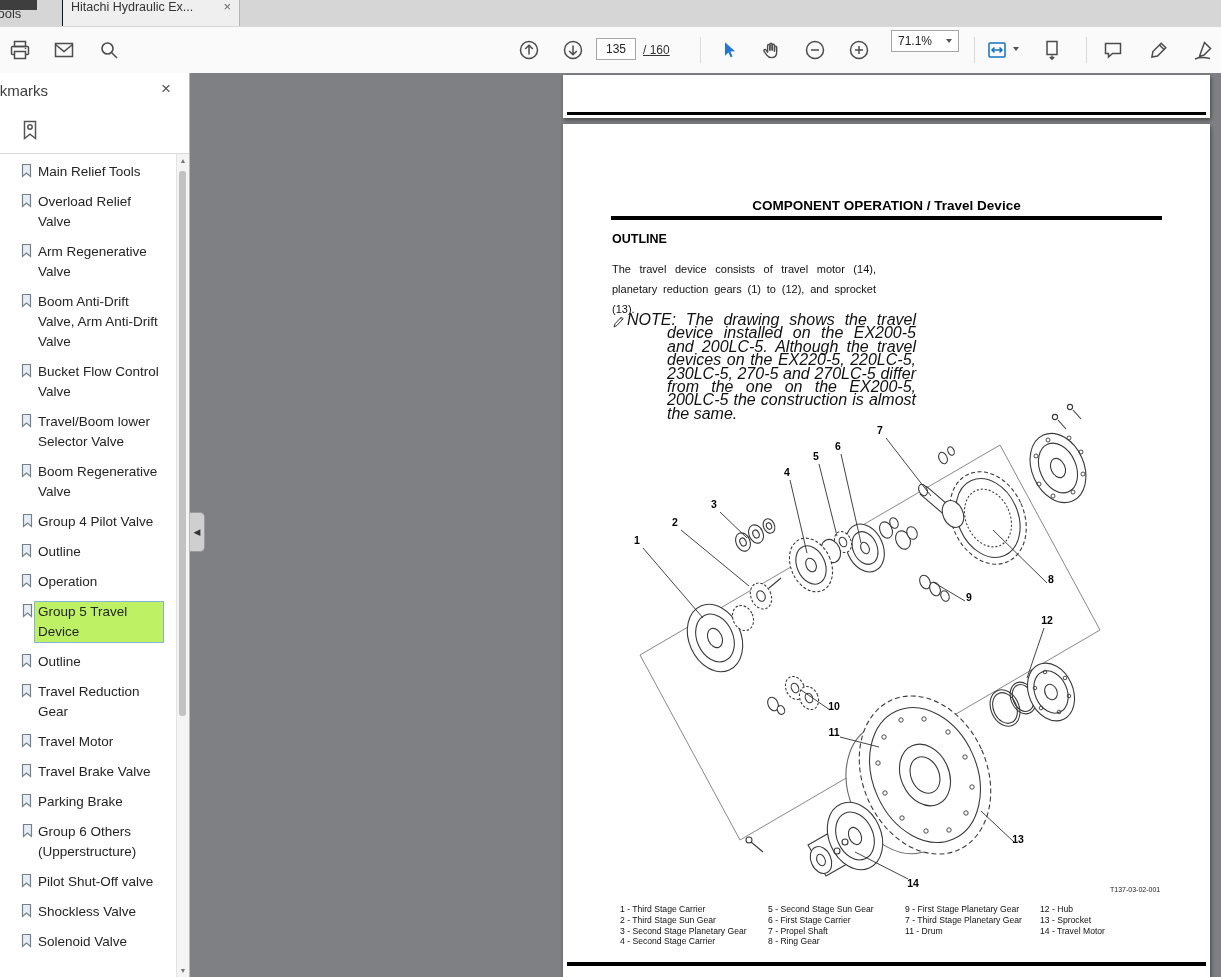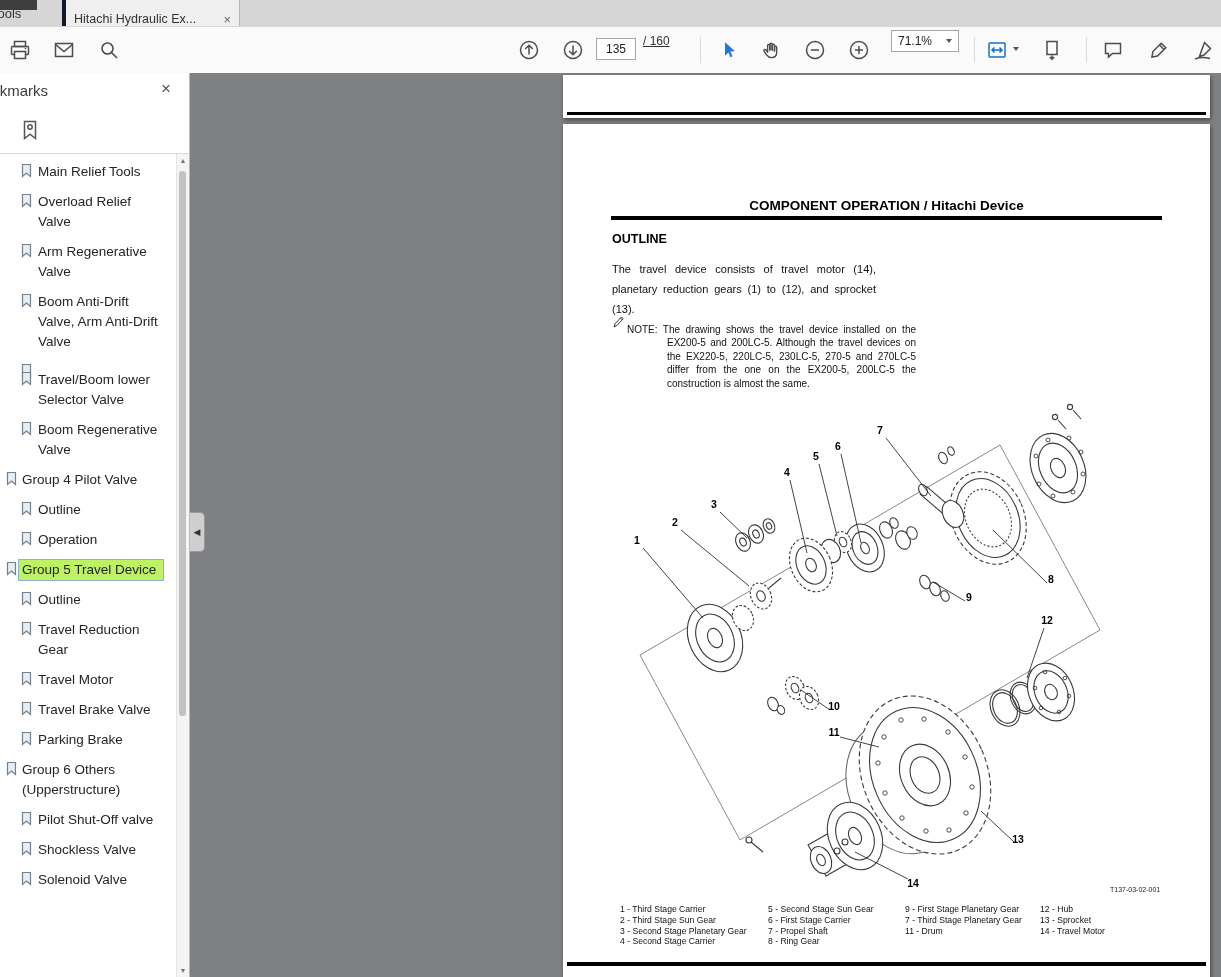--- a/index.html
+++ b/index.html
@@ -9,51 +9,51 @@
     -webkit-font-smoothing:antialiased;
   }
   .app{position:absolute;inset:0;}
 
   
   .tabbar{position:absolute;top:0;left:0;right:0;height:27px;background:#d6d6d6;border-bottom:1px solid #c2c2c2;}
   .corner-dark{position:absolute;top:0;left:0;width:37px;height:10px;background:#3e3e3e;}
   .tab-tools{position:absolute;left:0;top:0;height:27px;width:44px;overflow:hidden;display:flex;align-items:center;}
   .tab-tools .clipspan{display:inline-block;white-space:nowrap;margin-left:-9px;font-size:13px;color:#333;}
   .tab-doc{position:absolute;left:62px;top:0;height:26px;width:178px;background:#efefef;
-    border-left:4px solid #0f172a;border-right:1px solid #b5b5b5;
-    display:flex;align-items:flex-end;padding:0 8px;box-sizing:border-box;}
+    border-left:1px solid #0f172a;border-right:1px solid #b5b5b5;
+    display:flex;align-items:flex-start;padding:0 8px;box-sizing:border-box;}
   .tab-title{font-size:12.5px;color:#333;white-space:nowrap;overflow:hidden;flex:1;}
   .tab-close{font-size:13px;color:#666;margin-left:6px;line-height:13px;}
 
   
   .toolbar{position:absolute;top:27px;left:0;right:0;height:46px;background:#fafafa;border-bottom:4px solid #0f172a;}
   .tbtn{position:absolute;top:9px;width:28px;height:28px;display:flex;align-items:center;justify-content:center;}
   .sep{position:absolute;top:10px;width:1px;height:26px;background:#dadada;}
   .pageinput{position:absolute;left:596px;top:11px;width:40px;height:22px;border:1px solid #a6a6a6;background:#fff;
     text-align:center;font-size:12px;color:#222;font-family:"Liberation Sans",sans-serif;box-sizing:border-box;}
-  .pagecount{position:absolute;left:643px;top:7px;font-size:12px;color:#333;text-decoration:underline;}
+  .pagecount{position:absolute;left:643px;top:16px;font-size:12px;color:#333;text-decoration:underline;}
   .zoombox{position:absolute;left:891px;top:3px;width:68px;height:22px;border:1px solid #a6a6a6;background:#fff;
     box-sizing:border-box;display:flex;align-items:center;padding:0 6px;}
   .zoombox .zval{font-size:12px;color:#222;flex:1;}
   .caret{width:0;height:0;border-left:3.5px solid transparent;border-right:3.5px solid transparent;border-top:4px solid #555;}
   .fitcaret{position:absolute;left:1013px;top:20px;}
   svg.ic{display:block;}
   .ic path,.ic rect,.ic circle,.ic line,.ic polyline{vector-effect:non-scaling-stroke;}
 
   
   .sidebar{position:absolute;top:73px;left:0;width:190px;bottom:0;background:#fff;border-right:1px solid #b9b9b9;box-sizing:border-box;}
   .panel-header{position:absolute;top:0;left:0;right:0;height:37px;}
   .panel-title-clip{position:absolute;left:0;top:9px;width:70px;height:20px;overflow:hidden;}
   .panel-title-clip span{display:inline-block;white-space:nowrap;margin-left:-27px;font-size:15px;color:#3c3c3c;}
   .panel-close{position:absolute;right:18px;top:7px;font-size:17px;color:#555;line-height:18px;}
   .panel-tools{position:absolute;top:37px;left:0;right:0;height:43px;border-bottom:1px solid #d9d9d9;}
   .panel-tools .tool{position:absolute;left:19px;top:8px;}
   .bm-list{position:absolute;top:81px;left:0;right:13px;bottom:0;overflow:hidden;padding:3px 10px 0 0;}
   .bm-item{position:relative;padding:4px 2px 4px 38px;font-size:13.5px;line-height:20px;color:#252525;}
-  .bm-item.lvl0{padding-left:22px;}
+  .bm-item.lvl0{padding-left:22px;margin-left:16px;}
   .bm-icon{position:absolute;left:20px;top:6px;}
   .bm-item.lvl0 .bm-icon{left:5px;}
   .bm-label{display:block;padding:1px 4px;margin-left:-4px;border-radius:1px;}
   .bm-item.selected .bm-label{background:#bef264;box-shadow:inset 0 0 0 1px #8ab0d8;}
   .sb{position:absolute;top:81px;right:0;width:13px;bottom:0;background:#f4f4f4;border-left:1px solid #e4e4e4;box-sizing:border-box;}
   .sb-up{position:absolute;top:3px;left:0;right:0;text-align:center;font-size:7px;color:#777;}
   .sb-dn{position:absolute;bottom:3px;left:0;right:0;text-align:center;font-size:7px;color:#777;}
   .sb-thumb{position:absolute;top:17px;left:2px;width:7px;height:545px;background:#c2c2c2;border-radius:3px;}
 
   
@@ -62,22 +62,22 @@
     border-left:none;border-radius:0 5px 5px 0;display:flex;align-items:center;justify-content:center;
     font-size:9px;color:#333;}
   .page{position:absolute;left:373px;width:647px;background:#fff;box-shadow:1px 2px 4px rgba(0,0,0,.45);}
   .page-prev{top:2px;height:43px;}
   .prev-rule{position:absolute;left:4px;right:4px;bottom:3px;height:3.5px;background:#000;}
   .page-cur{top:51px;bottom:-12px;}
   .doc-title{position:absolute;top:74px;left:0;right:0;text-align:center;font-size:13.5px;font-weight:bold;color:#000;}
   .title-rule{position:absolute;top:92px;left:48px;right:48px;height:4px;background:#000;}
   .outline-h{position:absolute;top:108px;left:49px;font-size:12.5px;font-weight:bold;color:#000;}
   .body-par{position:absolute;top:135px;left:49px;width:264px;font-size:11px;line-height:20px;text-align:justify;color:#111;}
-  .note{position:absolute;top:189px;left:64px;width:249px;font-size:10px;line-height:13.4px;
-    text-align:justify;color:#111;padding-left:40px;text-indent:-40px;box-sizing:content-box;margin-top:10px;}
+  .note{position:absolute;top:189px;left:64px;width:249px;font-size:16px;line-height:13.4px;font-style:italic;
+    text-align:justify;color:#111;padding-left:40px;text-indent:-40px;box-sizing:content-box;}
   .note-icon{position:absolute;top:190px;left:50px;}
   .diagram{position:absolute;top:266px;left:40px;width:560px;height:506px;}
   .diagram svg{position:absolute;inset:0;}
   .overlay text{font-family:"Liberation Sans",sans-serif;font-size:10.5px;font-weight:bold;fill:#000;
     text-anchor:middle;dominant-baseline:middle;}
   .fig-ref{position:absolute;top:762px;left:547px;font-size:7px;color:#222;}
   .lcol{position:absolute;top:780px;font-size:8.6px;line-height:10.8px;color:#111;white-space:nowrap;}
   .lcol-1{left:57px;} .lcol-2{left:205px;} .lcol-3{left:342px;} .lcol-4{left:477px;}
   .bottom-rule{position:absolute;top:838px;left:4px;right:4px;height:4px;background:#000;}
 </style>
@@ -239,20 +239,21 @@
         <div class="bm-item lvl1">
           <span class="bm-icon"><svg width="13" height="15" viewBox="0 0 13 15">
               <path d="M2.5 1.5h8v12L6.5 10 2.5 13.5z" fill="#e7edf4" stroke="#75808d" stroke-width="1.2"></path>
             </svg></span>
           <span class="bm-label">Boom Anti-Drift Valve, Arm Anti-Drift Valve</span>
         </div>
         <div class="bm-item lvl1">
           <span class="bm-icon"><svg width="13" height="15" viewBox="0 0 13 15">
               <path d="M2.5 1.5h8v12L6.5 10 2.5 13.5z" fill="#e7edf4" stroke="#75808d" stroke-width="1.2"></path>
             </svg></span>
+          <span class="bm-label">Bucket Flow Control Valve</span>
         </div>
         <div class="bm-item lvl1">
           <span class="bm-icon"><svg width="13" height="15" viewBox="0 0 13 15">
               <path d="M2.5 1.5h8v12L6.5 10 2.5 13.5z" fill="#e7edf4" stroke="#75808d" stroke-width="1.2"></path>
             </svg></span>
           <span class="bm-label">Travel/Boom lower Selector Valve</span>
         </div>
         <div class="bm-item lvl1">
           <span class="bm-icon"><svg width="13" height="15" viewBox="0 0 13 15">
               <path d="M2.5 1.5h8v12L6.5 10 2.5 13.5z" fill="#e7edf4" stroke="#75808d" stroke-width="1.2"></path>
@@ -346,21 +347,21 @@
   </aside>
 
   <div class="docarea">
     <div class="collapse">◀</div>
 
     <div class="page page-prev">
       <div class="prev-rule"></div>
     </div>
 
     <div class="page page-cur">
-      <div class="doc-title">COMPONENT OPERATION / Hitachi Device</div>
+      <div class="doc-title">COMPONENT OPERATION / Travel Device</div>
       <div class="title-rule"></div>
       <div class="outline-h">OUTLINE</div>
       <div class="body-par">The travel device consists of travel motor (14), planetary reduction gears (1) to (12), and sprocket (13).</div>
 
       <span class="note-icon">
         <svg width="11" height="13" viewBox="0 0 11 13" fill="none" stroke="#333" stroke-width="1">
           <path d="M1 12l1.2-3.4L8.4 2l1.8 1.8-6.2 6.6z"></path>
             <line x1="7.4" y1="3" x2="9.2" y2="4.8"></line>
         </svg>
       </span>

